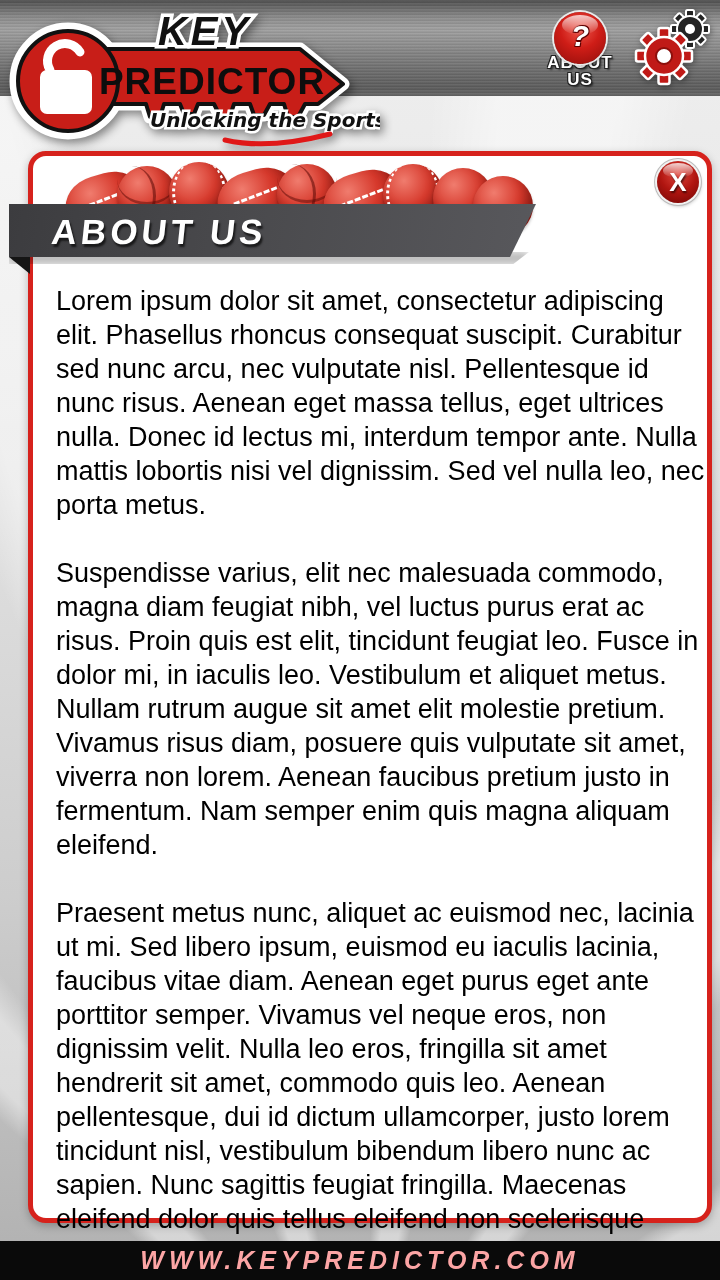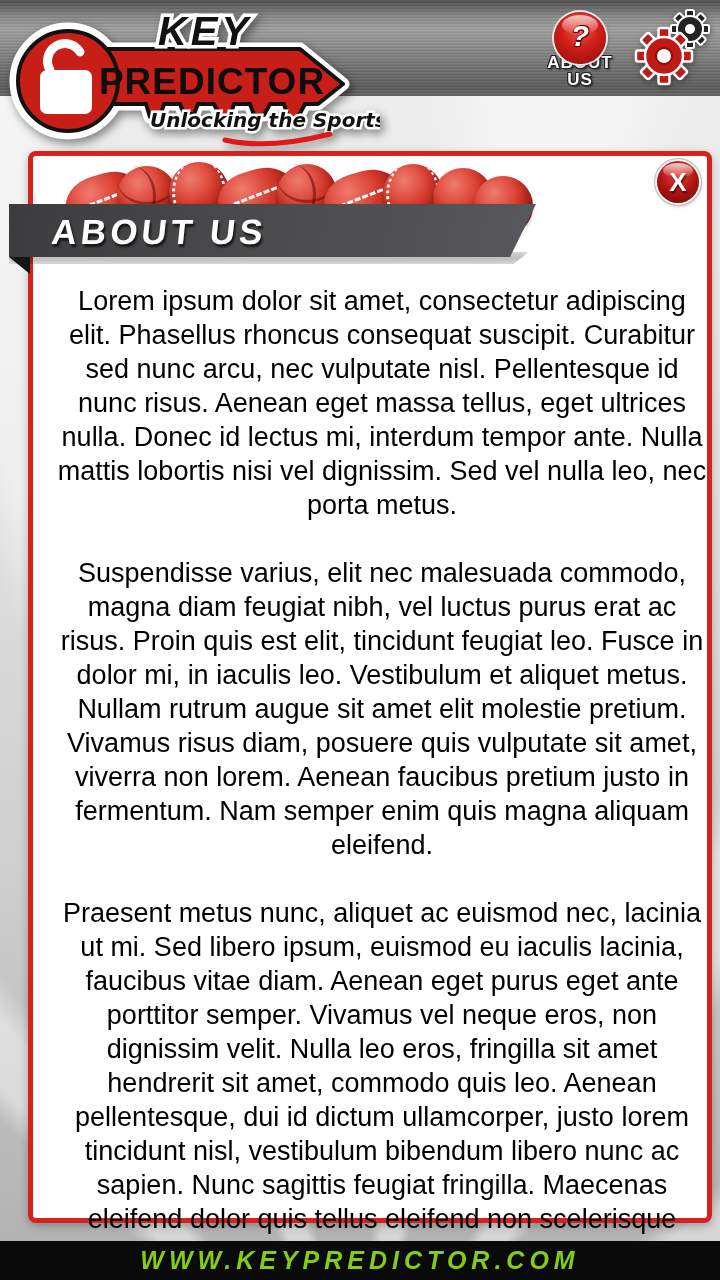--- a/index.html
+++ b/index.html
@@ -45,23 +45,22 @@
   .nav-about-label{
     margin-top:-10px;font-size:17px;font-weight:900;color:#fff;line-height:17px;letter-spacing:1px;
     text-shadow:1px 1px 0 #222,-1px 1px 0 #222,1px -1px 0 #222,-1px -1px 0 #222,2px 2px 2px rgba(0,0,0,.6);
   }
   .nav-settings{position:absolute;left:628px;top:6px;width:90px;height:92px;cursor:pointer;
     filter:drop-shadow(1px 2px 3px rgba(0,0,0,.4));}
 
   
   .panel{
     position:absolute;left:28px;top:151px;width:674px;height:1062px;
-    background:#fff;border:5px solid #d6221c;border-radius:8px;
+    background:#fff;border:5px solid #d6221c;border-radius:18px;
     box-shadow:0 3px 8px rgba(0,0,0,.25);
-    text-align:center;
   }
 
   
   .balls{position:absolute;left:32px;top:4px;width:480px;height:70px;}
   .ball{position:absolute;width:60px;height:60px;border-radius:50%;
     background:radial-gradient(circle at 35% 28%,#f07c6e 0%,#d6392c 45%,#9e150d 88%);
     box-shadow:inset -5px -9px 12px rgba(0,0,0,.28), 0 2px 3px rgba(0,0,0,.25);}
   .ball.fb{width:80px;height:56px;border-radius:50%/60%;transform:rotate(-16deg);}
   .ball.fb::after{content:"";position:absolute;left:16px;top:24px;width:46px;height:0;
     border-top:3px dashed #fff;transform:rotate(-5deg);}
@@ -106,21 +105,21 @@
   .dialog-body{position:absolute;left:23px;top:128px;width:652px;color:#000;
     font-size:27px;line-height:34px;}
   .dialog-body p{margin:0 0 34px 0;}
 
   
   .footer{
     position:absolute;left:0;top:1241px;width:720px;height:39px;background:#0a0a0a;
     text-align:center;
   }
   .footer-url{
-    display:inline-block;line-height:38px;color:#84cc16;font-size:25px;font-weight:900;
+    display:inline-block;line-height:38px;color:#fca5a5;font-size:25px;font-weight:900;
     font-style:italic;letter-spacing:5px;text-decoration:none;
   }
 </style>
 </head>
 <body>
 
 <div class="topbar"></div>
 
 <svg class="logo-svg" width="380" height="152" viewBox="0 0 380 152">
 

